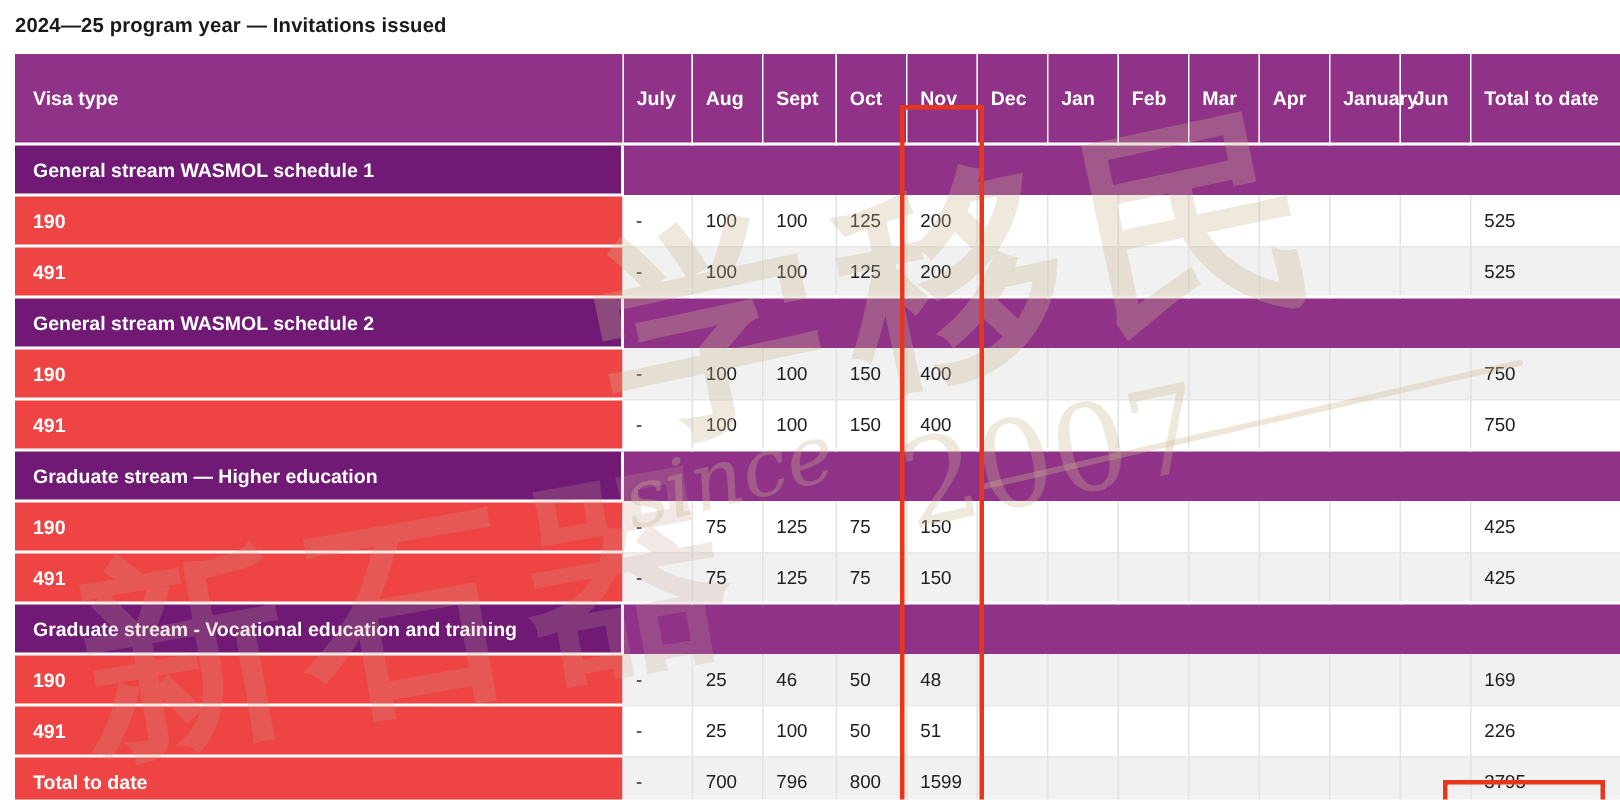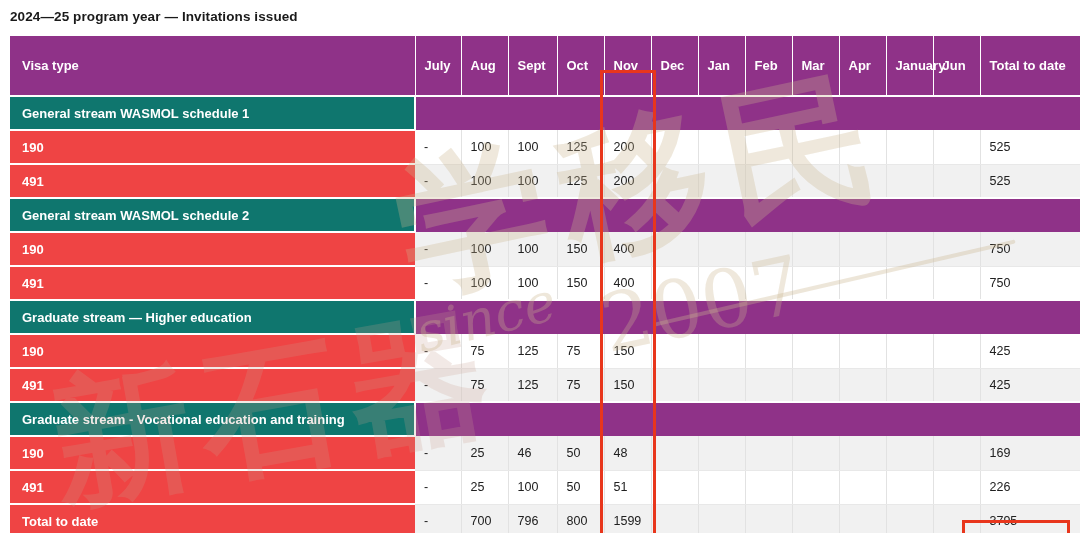--- a/index.html
+++ b/index.html
@@ -120,21 +120,21 @@
     height: 35px;
     border-right: 1px solid #ffffff;
     white-space: nowrap;
     vertical-align: middle;
   }
   thead th:last-child { border-right: none; }
   thead th.col-label { padding-left: 12px; }
 
   
   tr.section-row td {
-    background: #0f766e;
+    background: #701a75;
     color: #ffffff;
     font-size: 13px;
     font-weight: bold;
     height: 34px;
     padding: 7px 12px;
     border-top: 2px solid #ffffff;
     white-space: nowrap;
   }
   tr.section-row td.section-fill {
     background: #8f3288;

